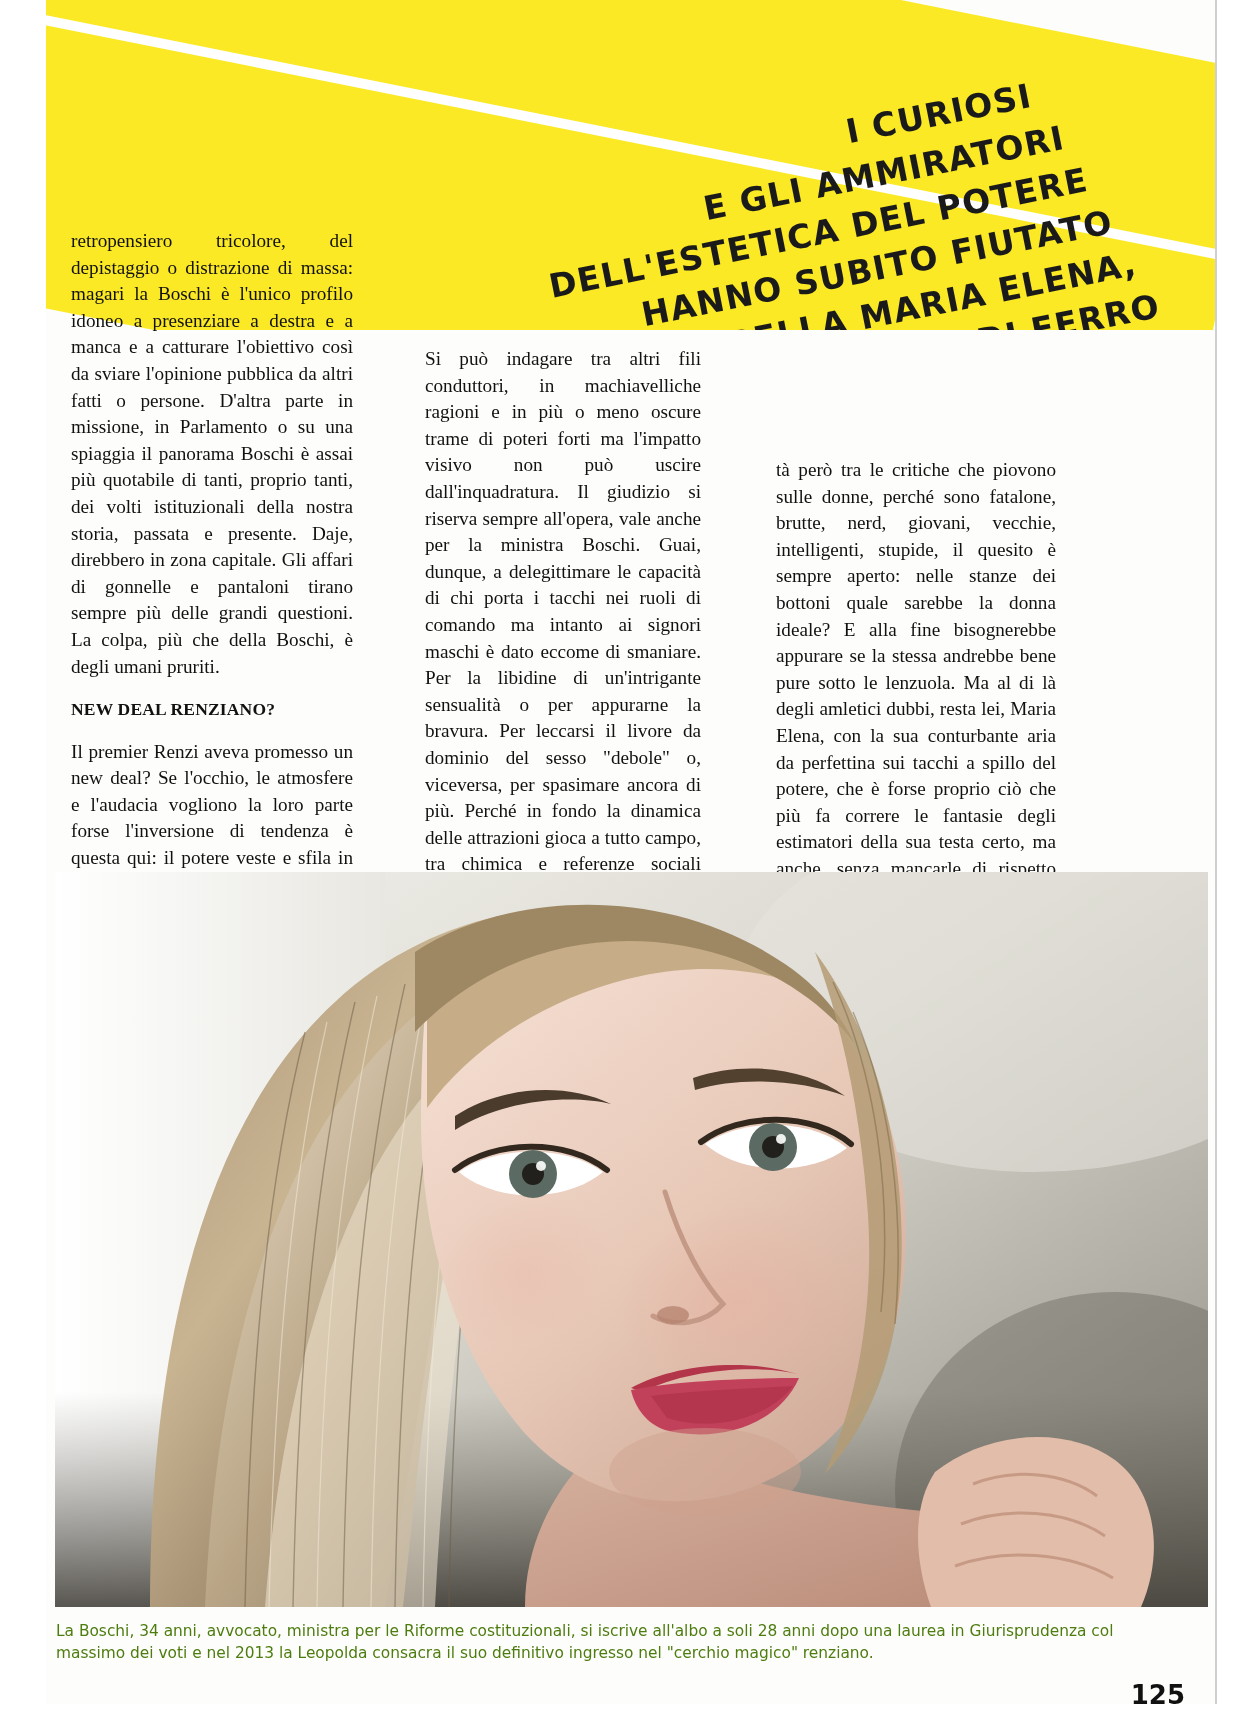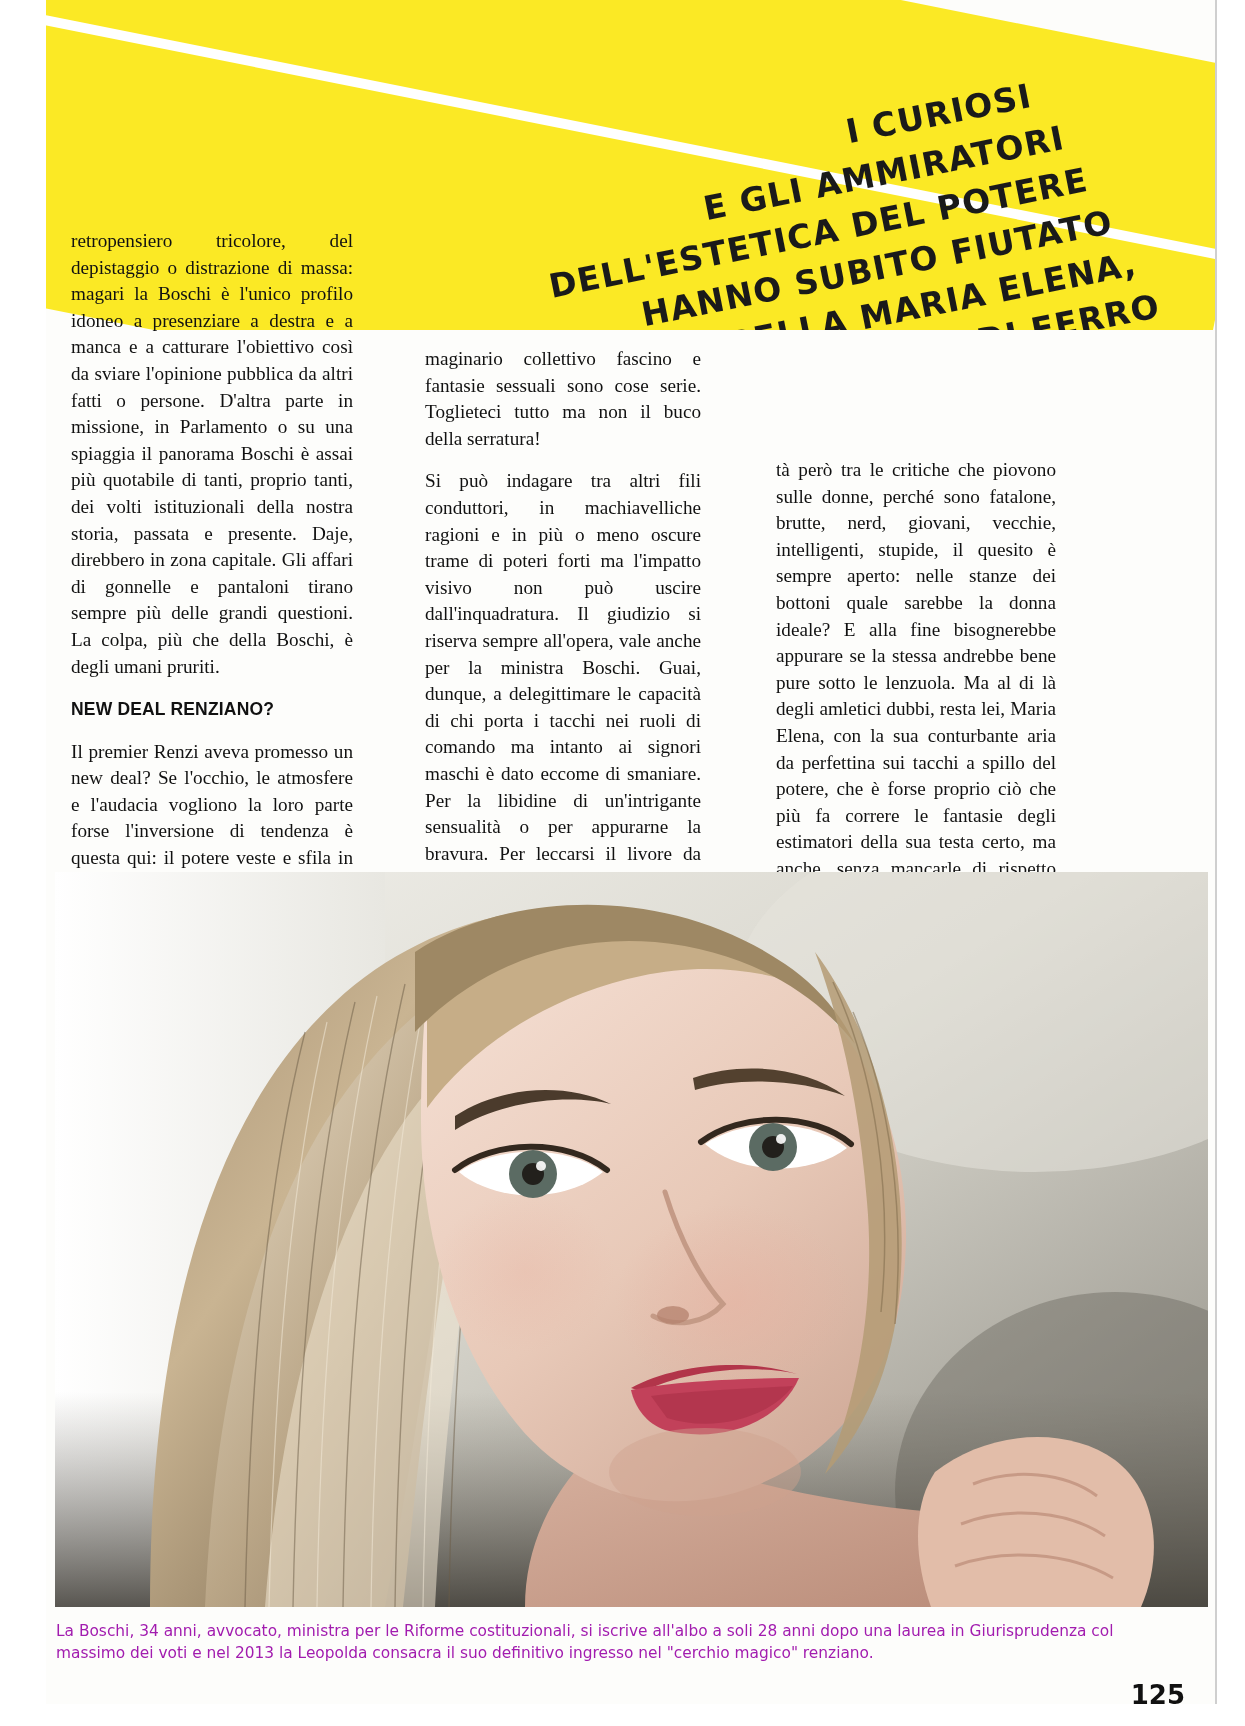--- a/index.html
+++ b/index.html
@@ -106,21 +106,21 @@
     hyphens: manual;
   }
   .col p { margin: 16px; }
   .col p + p { margin-top: 0; text-indent: 0; }
 
   .col-1 { left: 55px;  top: 212px; width: 314px; }
   .col-2 { left: 409px; top: 330px; width: 308px; }
   .col-3 { left: 760px; top: 441px; width: 312px; }
 
   .subhead {
-    font-family: Liberation Sans, sans-serif;
+    font-family: Liberation Serif, serif;
     font-weight: 700;
     font-size: 17.5px;
     letter-spacing: 0.01em;
     color: #111111;
     margin-top: 26px;
     margin-bottom: 4px;
   }
 
   
   .photo {
@@ -136,21 +136,21 @@
 
   
   .caption {
     position: absolute;
     left: 56px;
     top: 1620px;
     width: 1060px;
     font-family: "DejaVu Sans", sans-serif;
     font-size: 15.4px;
     line-height: 22px;
-    color: #a21caf;
+    color: #4d7c0f;
   }
 
   .folio {
     position: absolute;
     right: 60px;
     top: 1680px;
     font-family: "DejaVu Sans", sans-serif;
     font-weight: 700;
     font-size: 26px;
     color: #111111;
@@ -174,21 +174,20 @@
     </div>
   </div>
 
   <div class="col col-1">
     <p>retropensiero tricolore, del depistaggio o distrazione di massa: magari la Boschi è l'unico profilo idoneo a presenziare a destra e a manca e a catturare l'obiettivo così da sviare l'opinione pubblica da altri fatti o persone. D'altra parte in missione, in Parlamento o su una spiaggia il panorama Boschi è assai più quotabile di tanti, proprio tanti, dei volti istituzionali della nostra storia, passata e presente. Daje, direbbero in zona capitale. Gli affari di gonnelle e pantaloni tirano sempre più delle grandi questioni. La colpa, più che della Boschi, è degli umani pruriti.</p>
     <p class="subhead">NEW DEAL RENZIANO?</p>
     <p>Il premier Renzi aveva promesso un new deal? Se l'occhio, le atmosfere e l'audacia vogliono la loro parte forse l'inversione di tendenza è questa qui: il potere veste e sfila in gonna e décolleté. Il cambiamento magari passa anche dal "corpo" del vertice. Chissà che non sia anche una svolta del costume erotico: mica una svampita procace, una professionista seducente. Comunque nell'im</p>
   </div>
 
   <div class="col col-2">
-    <p>maginario collettivo fascino e fantasie sessuali sono cose serie. Toglieteci tutto ma non il buco della serratura!</p>
     <p>Si può indagare tra altri fili conduttori, in machiavelliche ragioni e in più o meno oscure trame di poteri forti ma l'impatto visivo non può uscire dall'inquadratura. Il giudizio si riserva sempre all'opera, vale anche per la ministra Boschi. Guai, dunque, a delegittimare le capacità di chi porta i tacchi nei ruoli di comando ma intanto ai signori maschi è dato eccome di smaniare. Per la libidine di un'intrigante sensualità o per appurarne la bravura. Per leccarsi il livore da dominio del sesso "debole" o, viceversa, per spasimare ancora di più. Perché in fondo la dinamica delle attrazioni gioca a tutto campo, tra chimica e referenze sociali "eccitanti", tanto per le donne quanto per gli uomini. In veri</p>
   </div>
 
   <div class="col col-3">
     <p>tà però tra le critiche che piovono sulle donne, perché sono fatalone, brutte, nerd, giovani, vecchie, intelligenti, stupide, il quesito è sempre aperto: nelle stanze dei bottoni quale sarebbe la donna ideale? E alla fine bisognerebbe appurare se la stessa andrebbe bene pure sotto le lenzuola. Ma al di là degli amletici dubbi, resta lei, Maria Elena, con la sua conturbante aria da perfettina sui tacchi a spillo del potere, che è forse proprio ciò che più fa correre le fantasie degli estimatori della sua testa certo, ma anche, senza mancarle di rispetto perché la bellezza va sempre e comunque celebrata, del suo corpo benedetto...</p>
   </div>
 
   <div class="photo">
     <svg width="1153" height="735" viewBox="0 0 1153 735">
       <defs>

